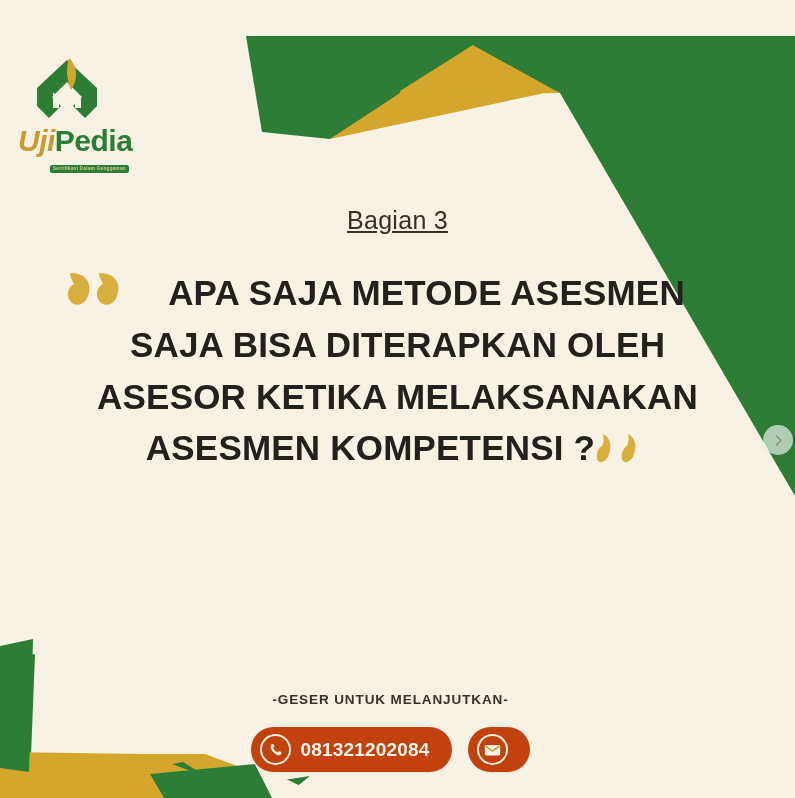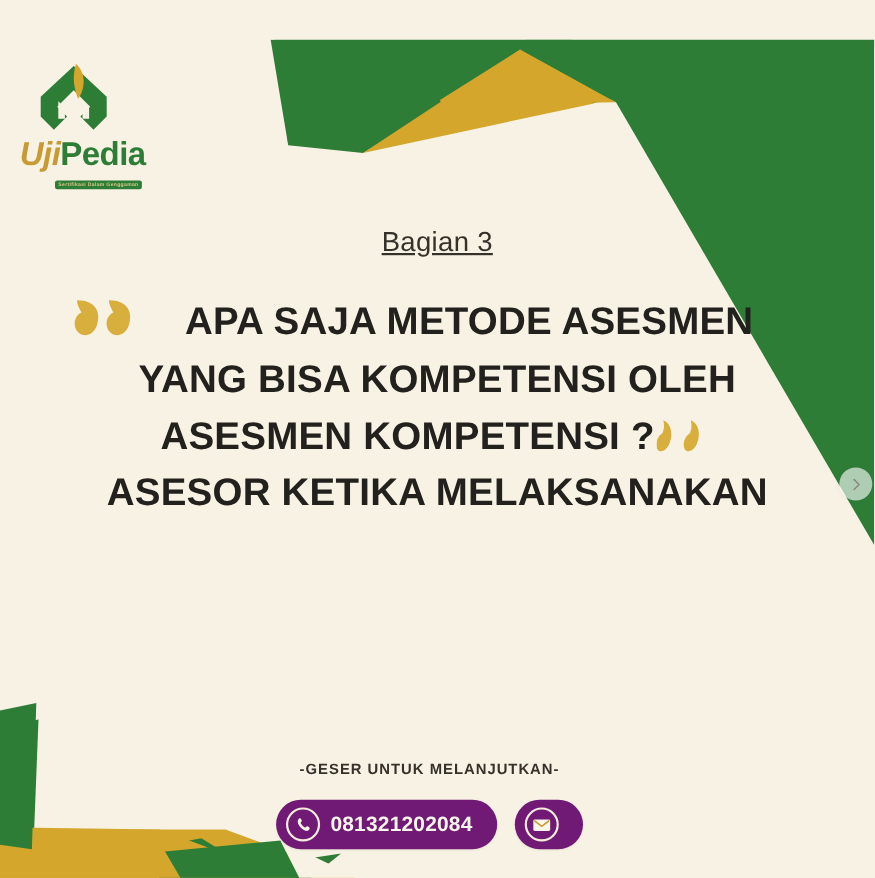--- a/index.html
+++ b/index.html
@@ -115,21 +115,21 @@
     display:flex;
     justify-content:center;
     align-items:center;
     gap:16px;
     padding:0 30px;
   }
   .pill {
     display:flex;
     align-items:center;
     gap:9px;
-    background:#701a75;
+    background:#c2410c;
     border-radius:999px;
     padding:7px 22px 7px 9px;
     box-shadow:0 1px 2px rgba(0,0,0,.07);
     text-align:center;
   }
   .pill-icon {
     width:31px; height:31px;
     border-radius:50%;
     border:2px solid #F6EEDC;
     display:flex; align-items:center; justify-content:center;
@@ -220,30 +220,30 @@
     <div id="headline">
 
       <span class="quote" id="quote-open">
         <svg viewBox="0 0 58 40" width="58" height="40">
           <path d="M4 4 C22 4 26 16 22 27 C19 36 10 38 5 33 C0 28 1 18 8 15 C6 11 4 8 4 4 Z" fill="#D8AE3C"></path>
           <path d="M33 4 C51 4 55 16 51 27 C48 36 39 38 34 33 C29 28 30 18 37 15 C35 11 33 8 33 4 Z" fill="#D8AE3C"></path>
         </svg>
       </span>
 
       <div class="hl-line with-open">APA SAJA METODE ASESMEN</div>
-      <div class="hl-line">YANG BISA KOMPETENSI OLEH</div>
+      <div class="hl-line">SAJA BISA DITERAPKAN OLEH</div>
+      <div class="hl-line">ASESOR KETIKA MELAKSANAKAN</div>
       <div class="hl-line">
         <span>ASESMEN KOMPETENSI ?</span><span id="quote-close">
           <svg viewBox="0 0 52 34" width="52" height="34">
             <path d="M6 2 C13 5 15 14 12 22 C10 29 4 32 1 29 C-2 25 0 17 5 14 C7 10 7 6 6 2 Z" fill="#D8AE3C"></path>
             <path d="M31 2 C38 5 40 14 37 22 C35 29 29 32 26 29 C23 25 25 17 30 14 C32 10 32 6 31 2 Z" fill="#D8AE3C"></path>
           </svg>
         </span>
       </div>
-      <div class="hl-line">ASESOR KETIKA MELAKSANAKAN</div>
     </div>
   </div>
 
   <div id="footer">
     <div id="swipe-hint">-GESER UNTUK MELANJUTKAN-</div>
 
     <div id="contact-row">
 
       <div class="pill">
         <span class="pill-icon">

